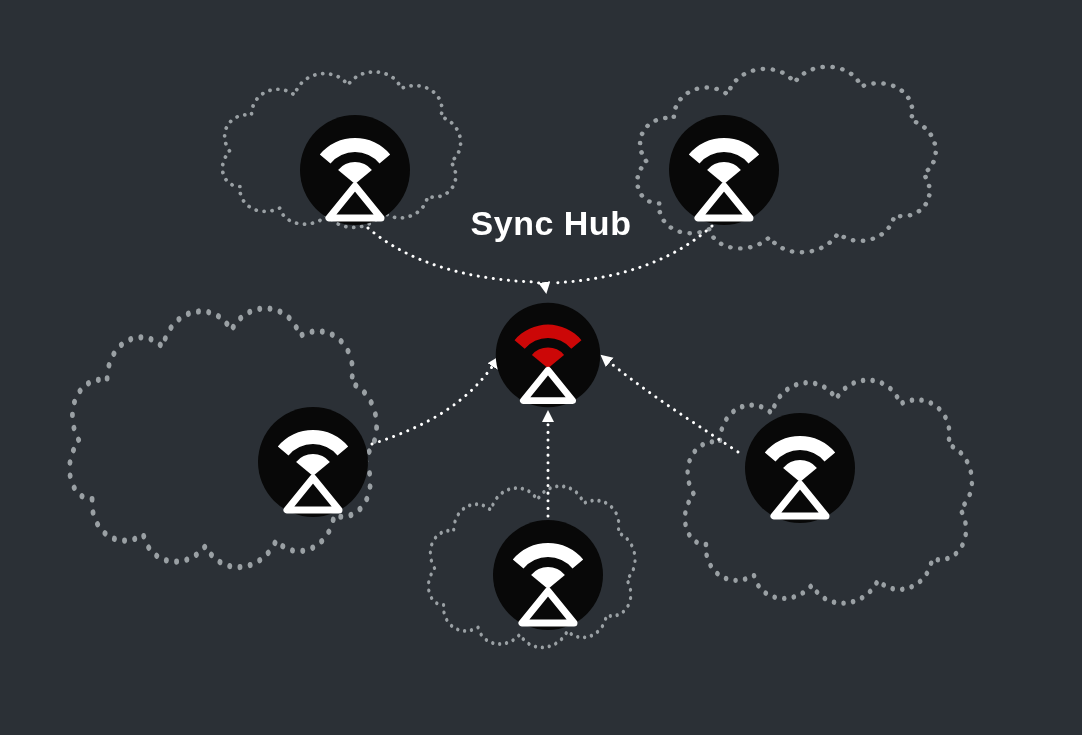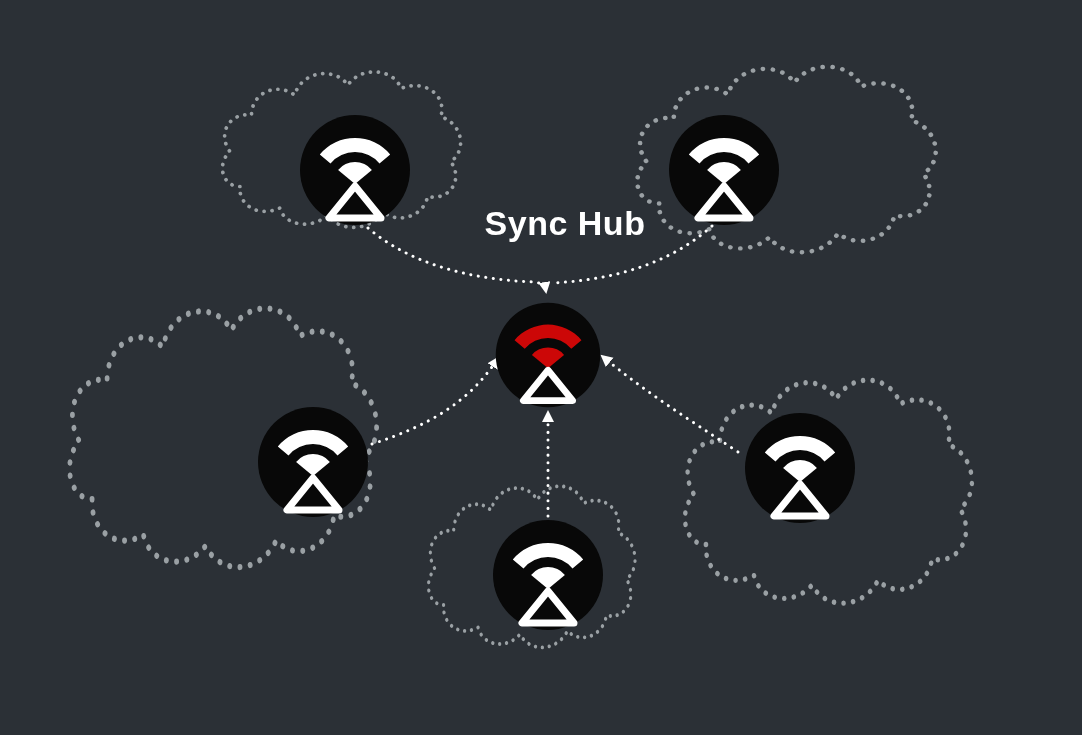--- a/index.html
+++ b/index.html
@@ -15,21 +15,21 @@
     background: #2b3036;
     overflow: hidden;
   }
   .stage svg {
     position: absolute;
     left: 0;
     top: 0;
   }
   .hub-title {
     position: absolute;
-    left: 565px;
+    left: 551px;
     top: 204px;
     transform: translateX(-50%);
     color: #ffffff;
     font-size: 34px;
     font-weight: bold;
     letter-spacing: 0.5px;
     white-space: nowrap;
   }
   .cloud {
     fill: none;

